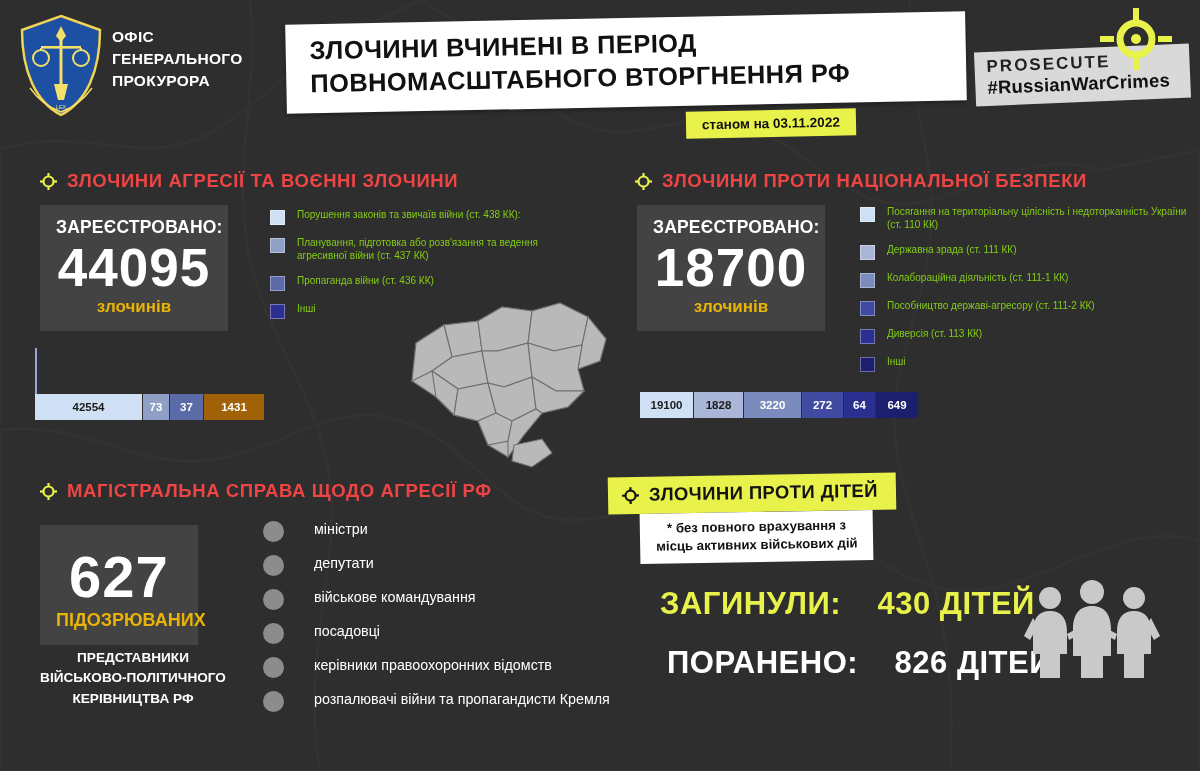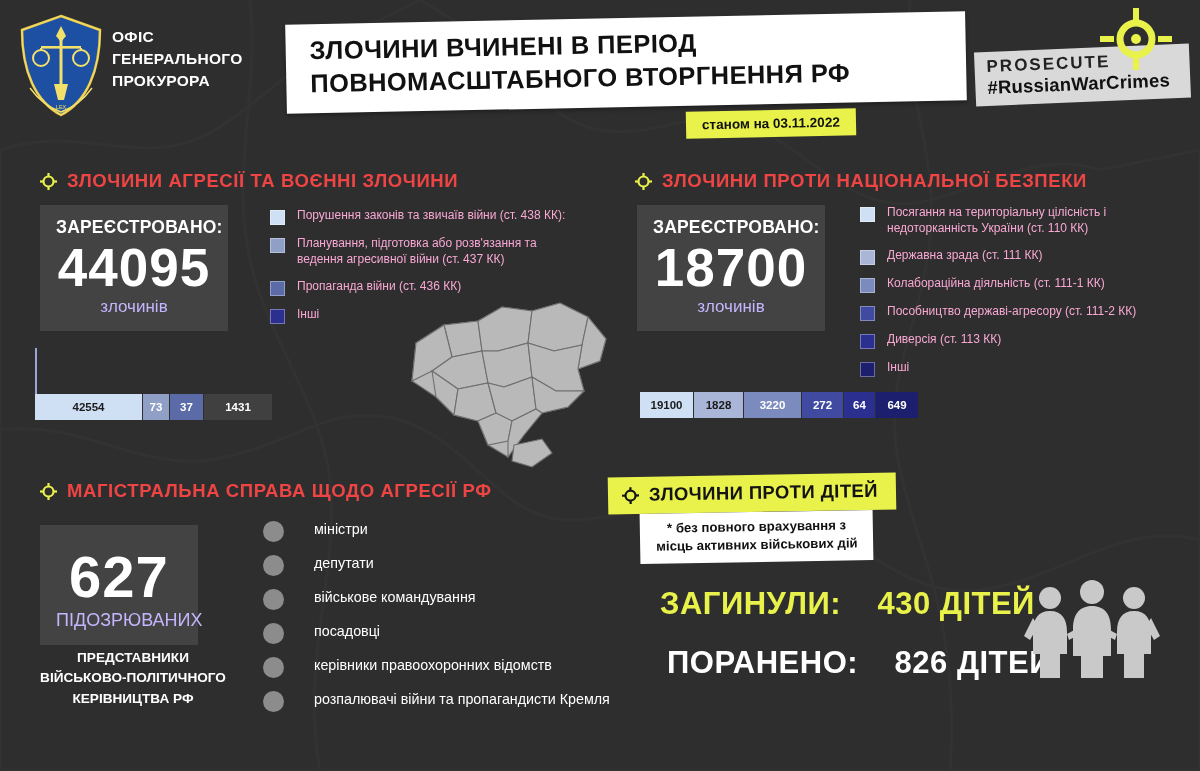--- a/index.html
+++ b/index.html
@@ -102,35 +102,35 @@
   }
   .numcard .cap {
     color: #ffffff; font-weight: bold;
     font-size: 17.5px; letter-spacing: .2px;
   }
   .numcard .big {
     color: #ffffff; font-weight: bold;
     font-size: 53px; line-height: 1.12; letter-spacing: 1px;
   }
   .numcard .sub {
-    color: #c4b5fd; font-weight: normal; font-size: 17px;
+    color: #eab308; font-weight: bold; font-size: 17px;
   }
 
   
   .legend { position: absolute; }
   .legend .row {
     display: flex; align-items: flex-start; gap: 12px;
     margin-bottom: 11px;
   }
   .legend .sw {
     width: 15px; height: 15px; flex: none; margin-top: 2px;
     border: 1px solid rgba(255,255,255,.35);
   }
   .legend .lbl {
-    color: #f9a8d4; font-size: 12px; line-height: 1.33;
+    color: #84cc16; font-size: 10px; line-height: 1.33;
   }
 
   
   .barrow {
     position: absolute;
     display: flex; height: 26px;
   }
   .barrow .seg {
     display: flex; align-items: center; justify-content: center;
     color: #ffffff; font-size: 11.5px; font-weight: bold;
@@ -309,21 +309,21 @@
       <span class="sw" style="background:#2b2f8f"></span>
       <span class="lbl">Інші</span>
     </div>
   </div>
 
   <div class="bar-stem" style="left:35px;top:348px;height:46px"></div>
   <div class="barrow" style="left:35px;top:394px">
     <div class="seg" style="width:108px;background:#cfe0f5;color:#1b1b1b">42554</div>
     <div class="seg" style="width:27px;background:#8f9fc6">73</div>
     <div class="seg" style="width:34px;background:#5b6ba8">37</div>
-    <div class="seg" style="width:68px;background:#404040">1431</div>
+    <div class="seg" style="width:60px;background:#a16207">1431</div>
   </div>
 
   <div class="sec-head" style="left:635px;top:170px">
     <svg class="mini-target" viewBox="0 0 17 17">
       <circle cx="8.5" cy="8.5" r="5" fill="none" stroke="#e9f24a" stroke-width="2.2"></circle>
       <rect x="7.4" y="0" width="2.2" height="3.6" fill="#e9f24a"></rect>
       <rect x="7.4" y="13.4" width="2.2" height="3.6" fill="#e9f24a"></rect>
       <rect x="0" y="7.4" width="3.6" height="2.2" fill="#e9f24a"></rect>
       <rect x="13.4" y="7.4" width="3.6" height="2.2" fill="#e9f24a"></rect>
     </svg>

